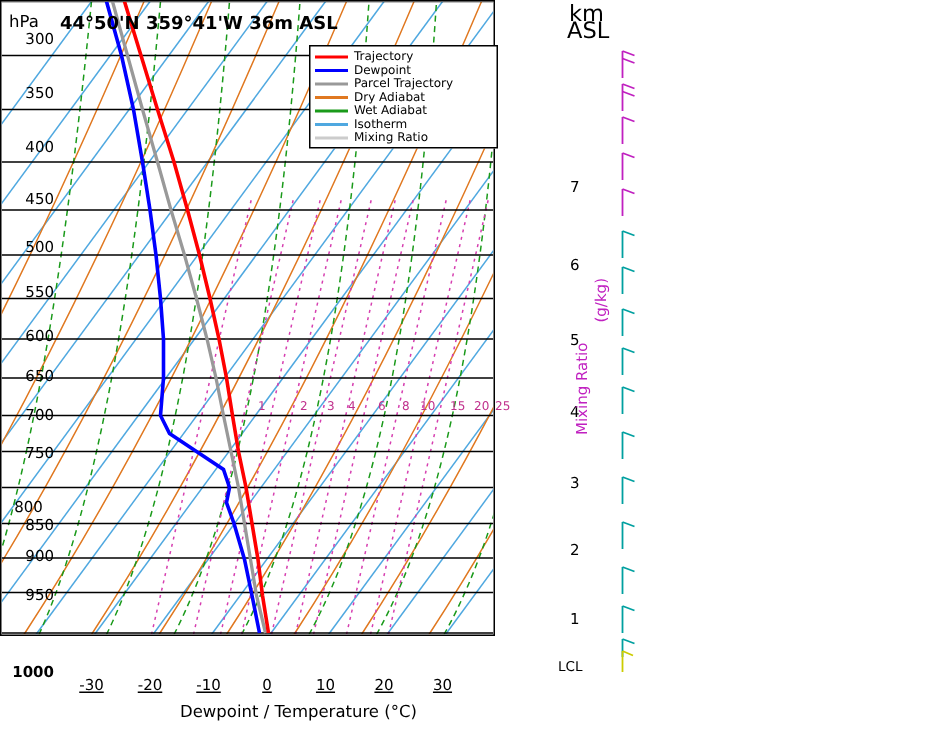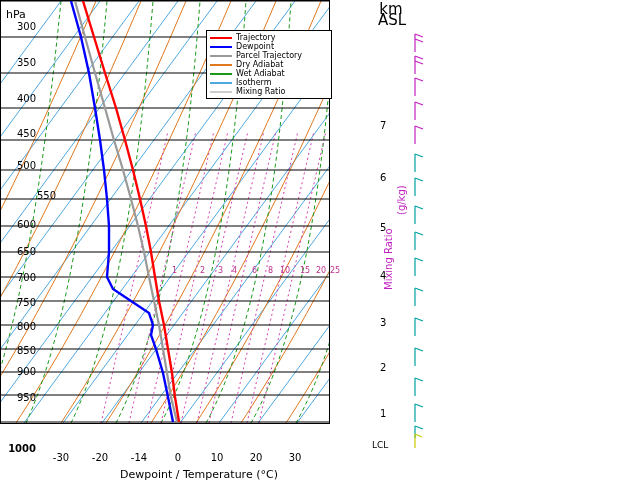--- a/index.html
+++ b/index.html
@@ -6,21 +6,21 @@
   body{width:629px;height:486px;background:#ffffff;font-family:"DejaVu Sans",sans-serif;overflow:hidden;position:relative;}
   .abs{position:absolute;}
   
   #sounding{left:0;top:0;width:420px;height:486px;}
   #plot-title{left:40px;top:8px;font-size:12px;color:#000;font-weight:bold;}
   #hpa-label{left:6px;top:8px;font-size:11px;color:#000;}
   #km-label{left:378px;top:4px;font-size:15px;color:#000;text-align:center;width:26px;line-height:11px;}
   #frame{left:38px;top:26px;width:330px;height:424px;border:1px solid #000;box-sizing:border-box;background:#fff;overflow:hidden;}
   #frame svg{display:block;}
   .ytick{position:absolute;font-size:10px;color:#000;text-align:right;width:34px;}
-  .xtick{position:absolute;font-size:10px;color:#000;text-align:center;width:40px;}
+  .xtick{position:absolute;font-size:10px;color:#000;text-align:center;width:40px;text-decoration:underline;}
   #xaxis-label{left:120px;top:468px;font-size:11px;color:#000;}
   
   #legend{position:absolute;left:206px;top:30px;width:126px;background:#fff;border:1px solid #000;padding:2px 3px;box-sizing:border-box;}
   .lg-row{display:flex;align-items:center;height:9px;margin:0;}
   .lg-line{width:22px;height:0;border-top-width:2px;border-top-style:solid;margin-right:4px;}
   .lg-txt{font-size:8px;color:#000;line-height:9px;white-space:nowrap;}
   
   .kmtick{position:absolute;font-size:10px;color:#000;}
   
   #mixlabel{position:absolute;left:396px;top:215px;font-size:10px;color:#c020c0;
@@ -32,20 +32,21 @@
   
   #right{left:424px;top:0;width:205px;height:486px;}
   .wind-barb{position:absolute;}
 </style>
 </head>
 <body>
 
 <div class="abs" id="sounding">
 
   <div class="abs" id="hpa-label">hPa</div>
+  <div class="abs" id="plot-title">44°50'N 359°41'W 36m ASL</div>
   <div class="abs" id="km-label">
     <span>km</span><br>
     <span>ASL</span>
   </div>
 
   <div id="frame">
     <svg width="328" height="422" viewBox="0 0 328 422">
       <defs>
         <clipPath id="clipbox">
             <rect x="0" y="0" width="328" height="422"></rect>
@@ -135,34 +136,34 @@
         <polyline fill="none" stroke="#0000ff" stroke-width="2.4" points="172,421 167,396 162,372 155,348 150,334 152,324 148,312 130,300 112,288 106,276 108,251 108,225 106,198 103,169 99,139 94,107 88,72 80,36 70,0"></polyline>
       </g>
     </svg>
   </div>
 
   <div class="ytick" style="left:2px;  top:21px;">300</div>
   <div class="ytick" style="left:2px;  top:57px;">350</div>
   <div class="ytick" style="left:2px;  top:93px;">400</div>
   <div class="ytick" style="left:2px;  top:128px;">450</div>
   <div class="ytick" style="left:2px;  top:160px;">500</div>
-  <div class="ytick" style="left:2px;  top:190px;margin-left:20px;">550</div>
+  <div class="ytick" style="left:2px;  top:190px;">550</div>
   <div class="ytick" style="left:2px;  top:219px;">600</div>
   <div class="ytick" style="left:2px;  top:246px;">650</div>
   <div class="ytick" style="left:2px;  top:272px;">700</div>
   <div class="ytick" style="left:2px;  top:297px;">750</div>
-  <div class="ytick" style="left:2px;  top:321px;">800</div>
+  <div class="ytick" style="left:2px;  top:333px;text-align:center;">800</div>
   <div class="ytick" style="left:2px;  top:345px;">850</div>
   <div class="ytick" style="left:2px;  top:366px;">900</div>
   <div class="ytick" style="left:2px;  top:392px;">950</div>
   <div class="ytick" style="left:2px;  top:443px;font-weight:bold;">1000</div>
 
   <div class="xtick" style="left:41px;  top:452px;">-30</div>
   <div class="xtick" style="left:80px;  top:452px;">-20</div>
-  <div class="xtick" style="left:119px; top:452px;">-14</div>
+  <div class="xtick" style="left:119px; top:452px;">-10</div>
   <div class="xtick" style="left:158px; top:452px;">0</div>
   <div class="xtick" style="left:197px; top:452px;">10</div>
   <div class="xtick" style="left:236px; top:452px;">20</div>
   <div class="xtick" style="left:275px; top:452px;">30</div>
   <div class="xtick" style="left:314px; top:452px;margin-top:41px;">40</div>
   <div class="abs" id="xaxis-label">Dewpoint / Temperature (°C)</div>
 
   <div class="kmtick" style="left:380px; top:408px;">1</div>
   <div class="kmtick" style="left:380px; top:362px;">2</div>
   <div class="kmtick" style="left:380px; top:317px;">3</div>

